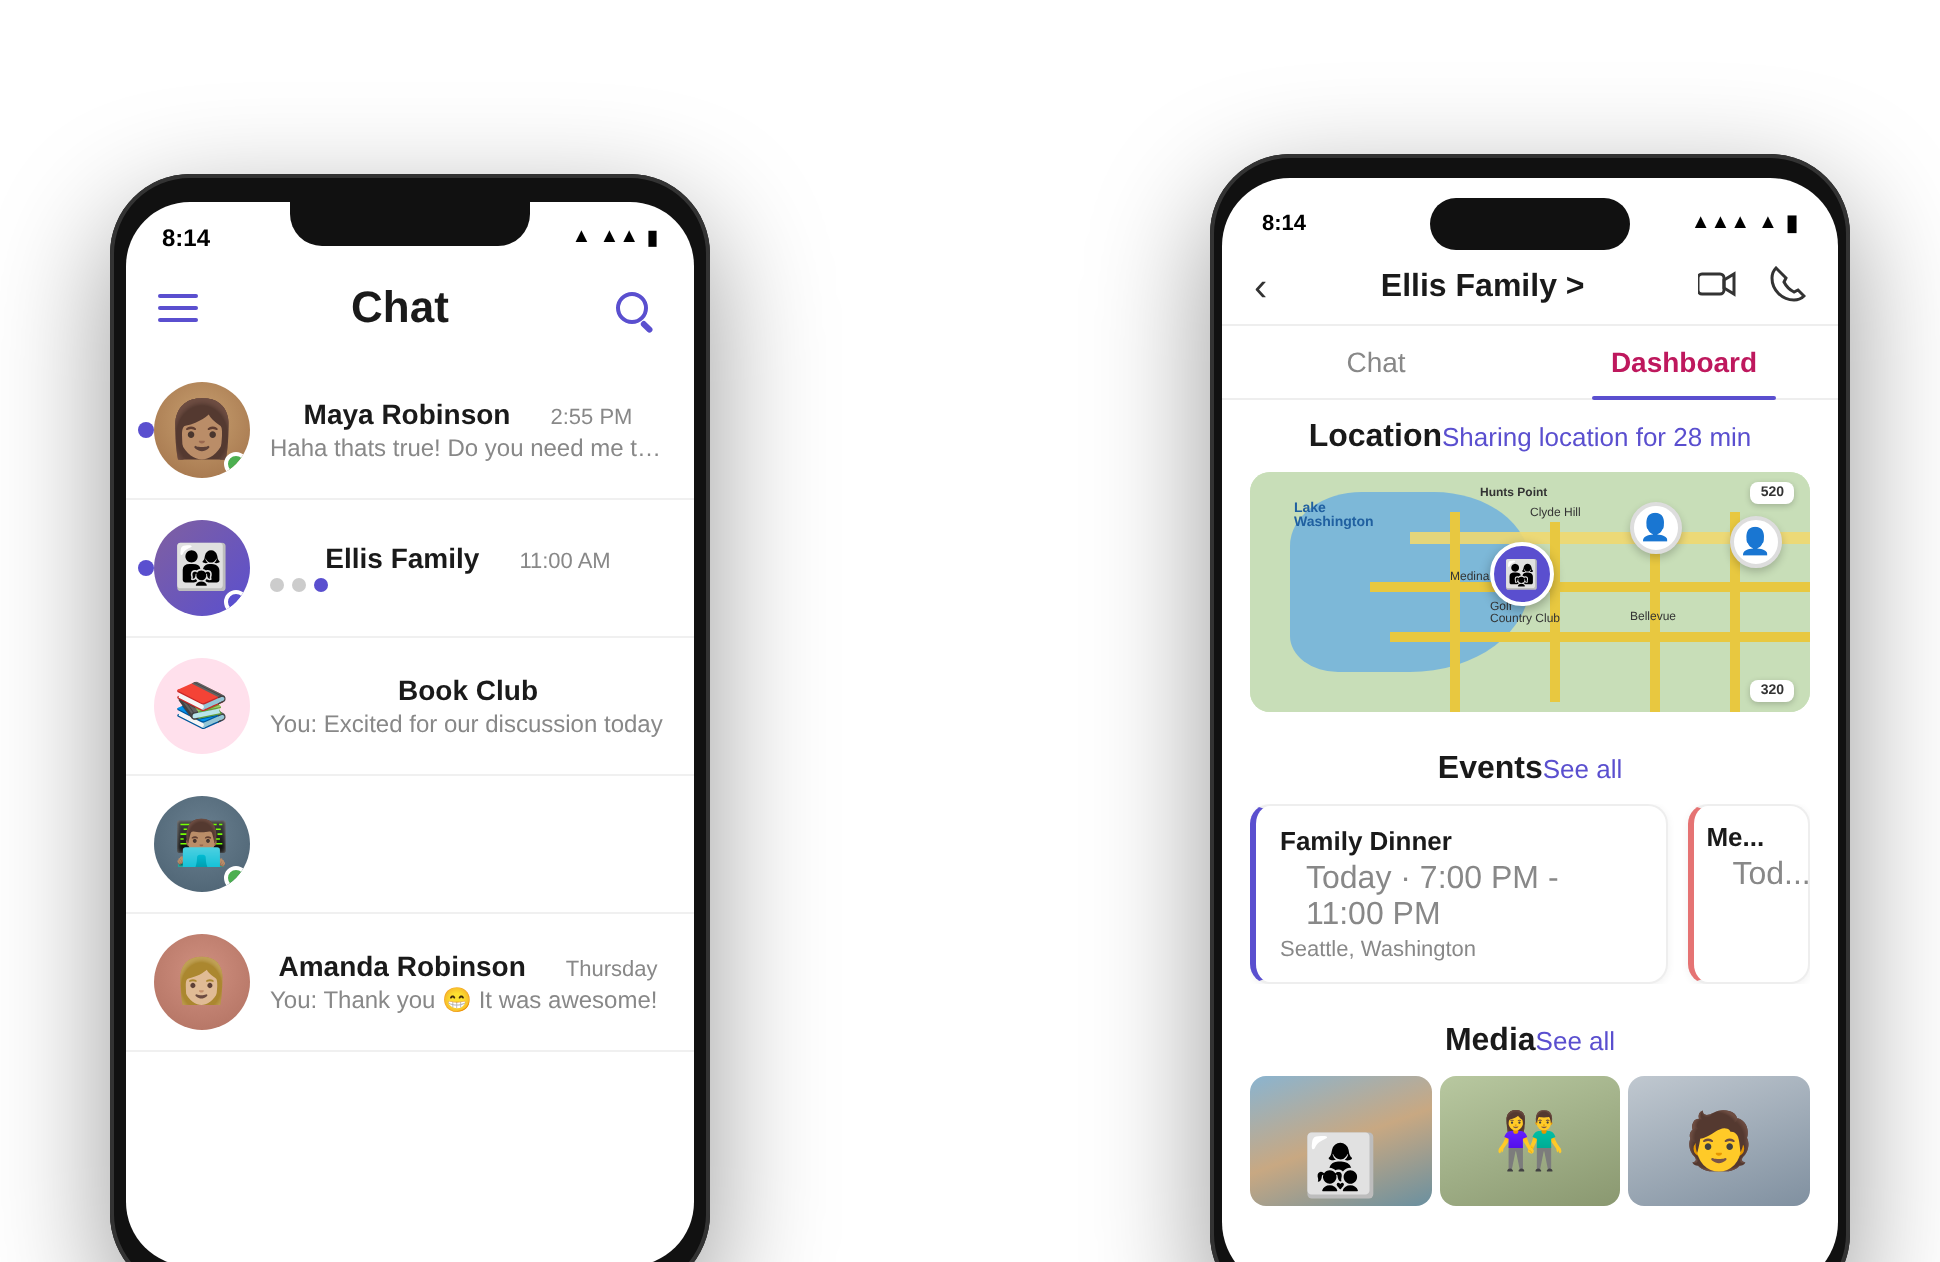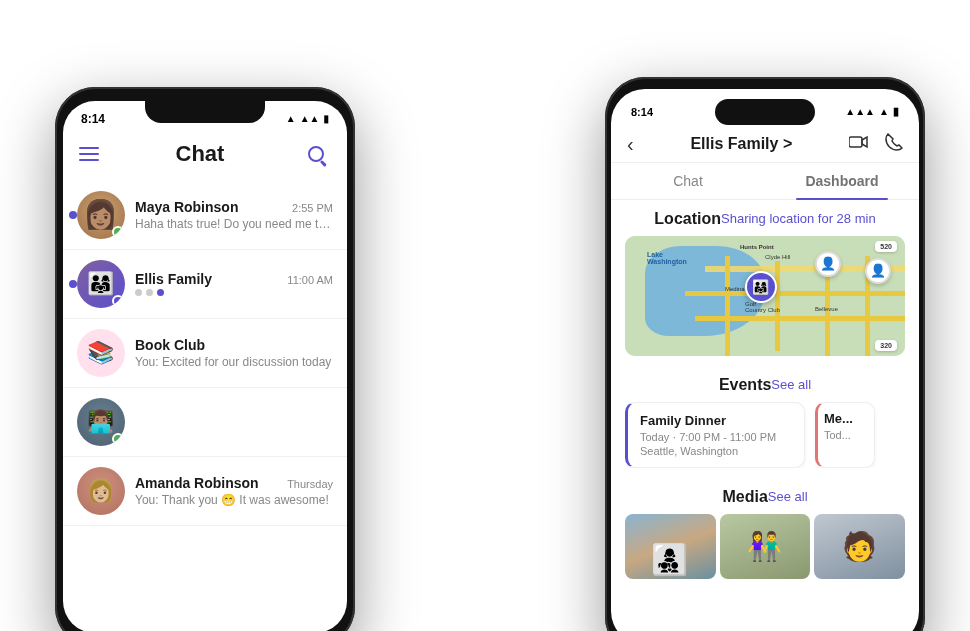--- a/index.html
+++ b/index.html
@@ -176,21 +176,21 @@
     .dot-green { background: #4caf50; }
     .dot-blue { background: #5a4fcf; }
 
     .chat-info {
       flex: 1;
       min-width: 0;
     }
 
     .chat-name-row {
       display: flex;
-      justify-content: space-between;
+      justify-content: center;
       align-items: baseline;
       margin-bottom: 2px;
       gap: 20px;
     }
 
     .chat-name {
       font-size: 14px;
       font-weight: 600;
       color: #1a1a1a;
     }
@@ -321,21 +321,21 @@
       text-align: center;
       padding: 10px 0;
       font-size: 14px;
       font-weight: 500;
       color: #888;
       cursor: pointer;
       position: relative;
     }
 
     .tab.active {
-      color: #737373;
+      color: #be185d;
       font-weight: 700;
     }
 
     .tab.active::after {
       content: '';
       position: absolute;
       bottom: -1px;
       left: 20%;
       right: 20%;
       height: 2px;
@@ -412,23 +412,24 @@
     }
 
     .event-title {
       font-size: 13px;
       font-weight: 600;
       color: #1a1a1a;
       margin-bottom: 3px;
     }
 
     .event-time {
-      font-size: 11px;
+      font-size: 16px;
       color: #888;
       margin-bottom: 2px;
+      margin-left: 13px;
     }
 
     .event-location {
       font-size: 11px;
       color: #888;
     }
 
     .event-card-partial {
       min-width: 60px;
       background: #fff;

